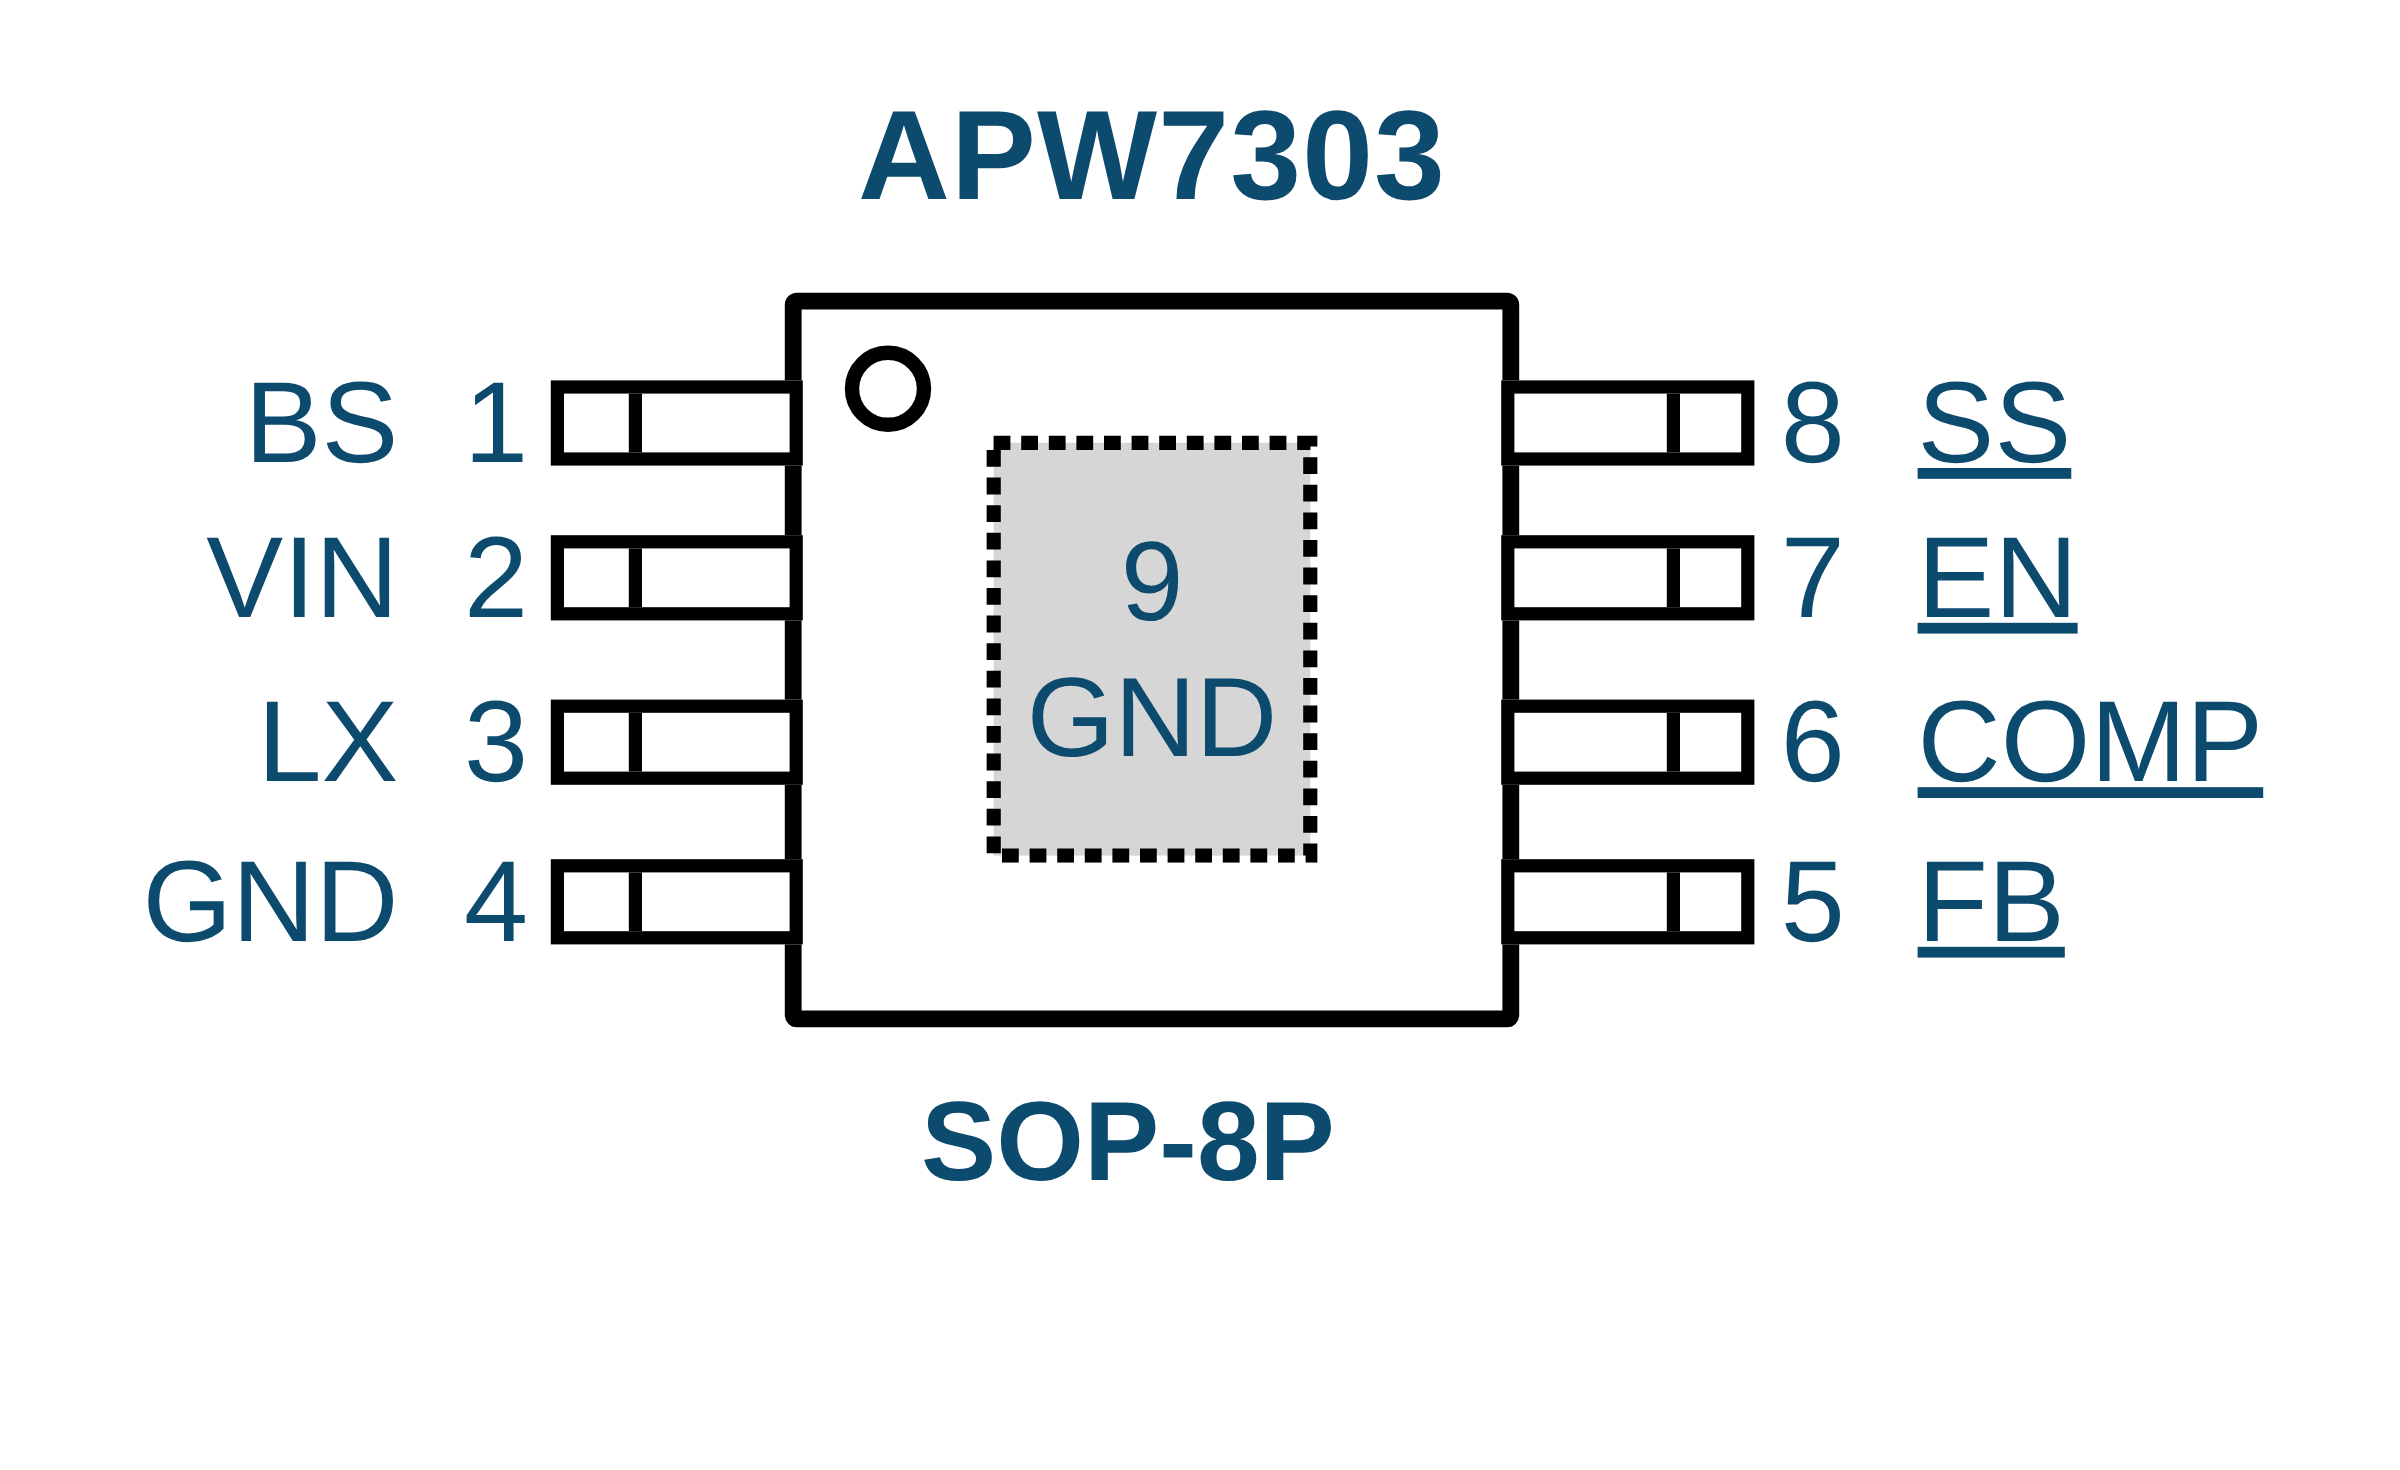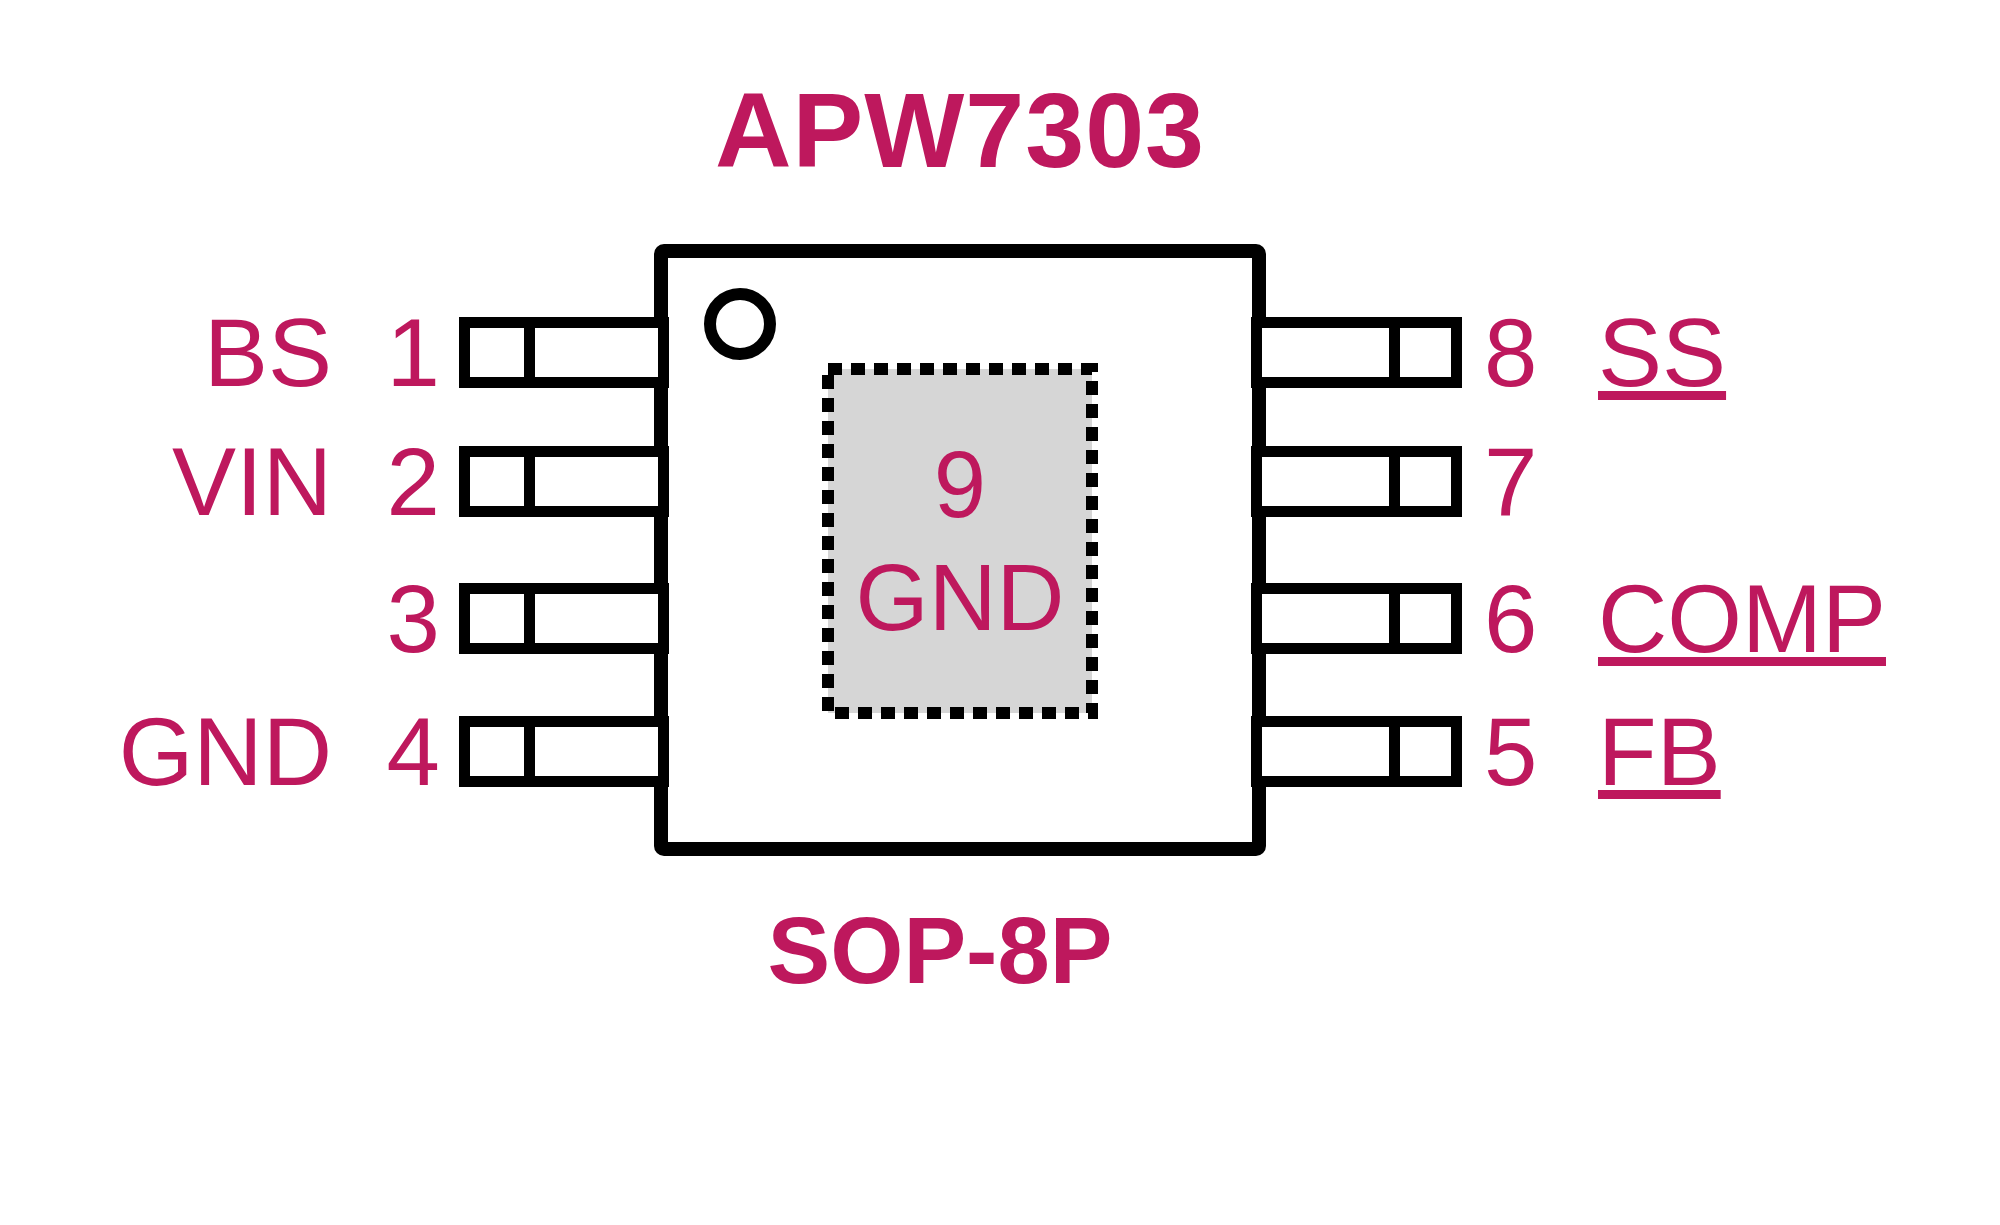--- a/index.html
+++ b/index.html
@@ -6,21 +6,21 @@
     margin: 0;
     padding: 0;
     background: #ffffff;
   }
   .stage {
     position: relative;
     width: 2000px;
     height: 1225px;
     background: #ffffff;
     font-family: "Liberation Sans", sans-serif;
-    color: #be185d;
+    color: #0c4a6e;
     overflow: hidden;
   }
   .page-title {
     position: absolute;
     left: 460px;
     top: 70px;
     width: 1000px;
     height: 120px;
     line-height: 120px;
     text-align: center;
@@ -159,28 +159,30 @@
       <span class="sep"></span>
     </div>
 
   <div class="num num-left r1">1</div>
   <div class="num num-left r2">2</div>
   <div class="num num-left r3">3</div>
   <div class="num num-left r4">4</div>
 
   <div class="lbl lbl-left r1">BS</div>
   <div class="lbl lbl-left r2">VIN</div>
+  <div class="lbl lbl-left r3">LX</div>
   <div class="lbl lbl-left r4">GND</div>
 
   <div class="num num-right r1">8</div>
   <div class="num num-right r2">7</div>
   <div class="num num-right r3">6</div>
   <div class="num num-right r4">5</div>
 
   <div class="lbl lbl-right r1">SS</div>
+  <div class="lbl lbl-right r2">EN</div>
   <div class="lbl lbl-right r3">COMP</div>
   <div class="lbl lbl-right r4">FB</div>
 
   <div class="caption">
     <div>SOP-8P</div>
   </div>
 
 </div>
 
 </body></html>

